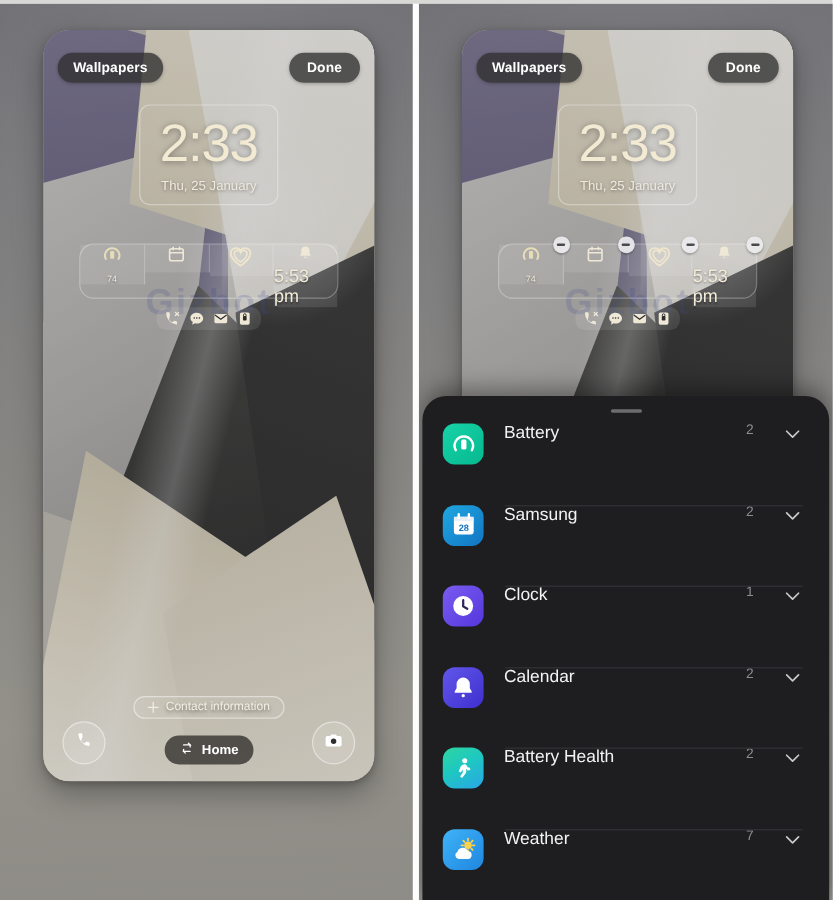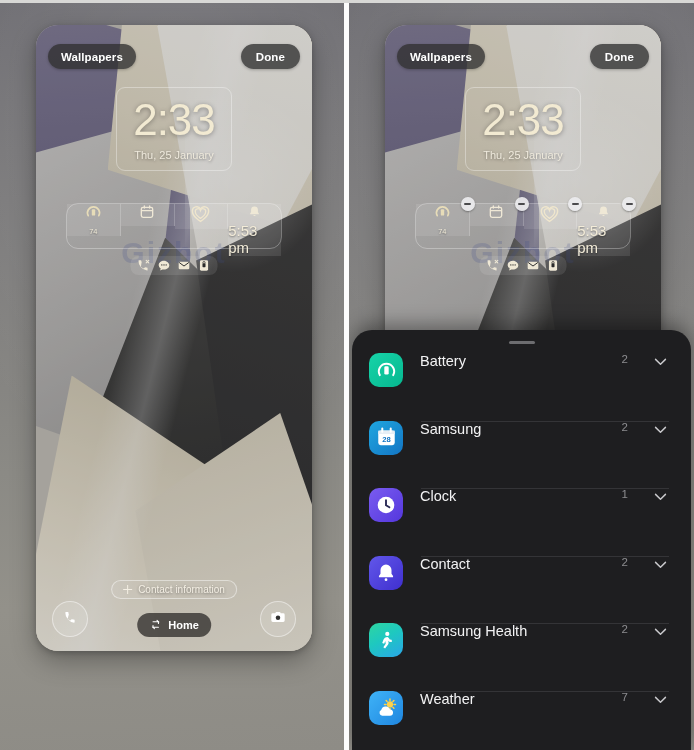--- a/index.html
+++ b/index.html
@@ -497,37 +497,37 @@
           </div>
         </div>
 
         <div class="srow">
           <div class="app-icon" style="background:linear-gradient(135deg,#6157ea,#3f2fce);">
             <svg width="22" height="22" viewBox="0 0 24 24" fill="#ffffff">
               <path d="M12 2.8a6 6 0 0 0-6 6v3.9l-1.7 2.6v1.3h15.4v-1.3L18 12.7V8.8a6 6 0 0 0-6-6Z"></path>
               <circle cx="12" cy="19.3" r="1.5"></circle>
             </svg>
           </div>
-          <div class="sname">Contact</div>
+          <div class="sname">Calendar</div>
           <div class="scount">2</div>
           <div class="chev">
             <svg width="17" height="17" viewBox="0 0 24 24" fill="none" stroke="#c9c9cc" stroke-width="2" stroke-linecap="round" stroke-linejoin="round">
                 <path d="M5 9l7 7 7-7"></path>
               </svg>
           </div>
         </div>
 
         <div class="srow">
           <div class="app-icon" style="background:linear-gradient(150deg,#2ed6a0 0%,#1ec8c0 45%,#2aa6e8 100%);">
             <svg width="22" height="22" viewBox="0 0 24 24" fill="#ffffff">
               <circle cx="13.4" cy="5.4" r="2.3"></circle>
               <path d="M13.6 8.6c-2.2 0-3.7 1.3-4.4 3.2l-1.3 3.4 2.1.8 1.2-2.9.5 3.1-2.6 3.6 1.9 1.4 3.3-4.4c.5-.7.6-1.3.5-2l-.3-2.1 1.6 1.6 2.5-.5-.5-2.1-2-.3c-.9-1.9-1.8-2.8-2.5-2.8Z"></path>
             </svg>
           </div>
-          <div class="sname">Samsung Health</div>
+          <div class="sname">Battery Health</div>
           <div class="scount">2</div>
           <div class="chev">
             <svg width="17" height="17" viewBox="0 0 24 24" fill="none" stroke="#c9c9cc" stroke-width="2" stroke-linecap="round" stroke-linejoin="round">
                 <path d="M5 9l7 7 7-7"></path>
               </svg>
           </div>
         </div>
 
         <div class="srow">
           <div class="app-icon" style="background:linear-gradient(135deg,#3fb3f7,#1f86e0);">

